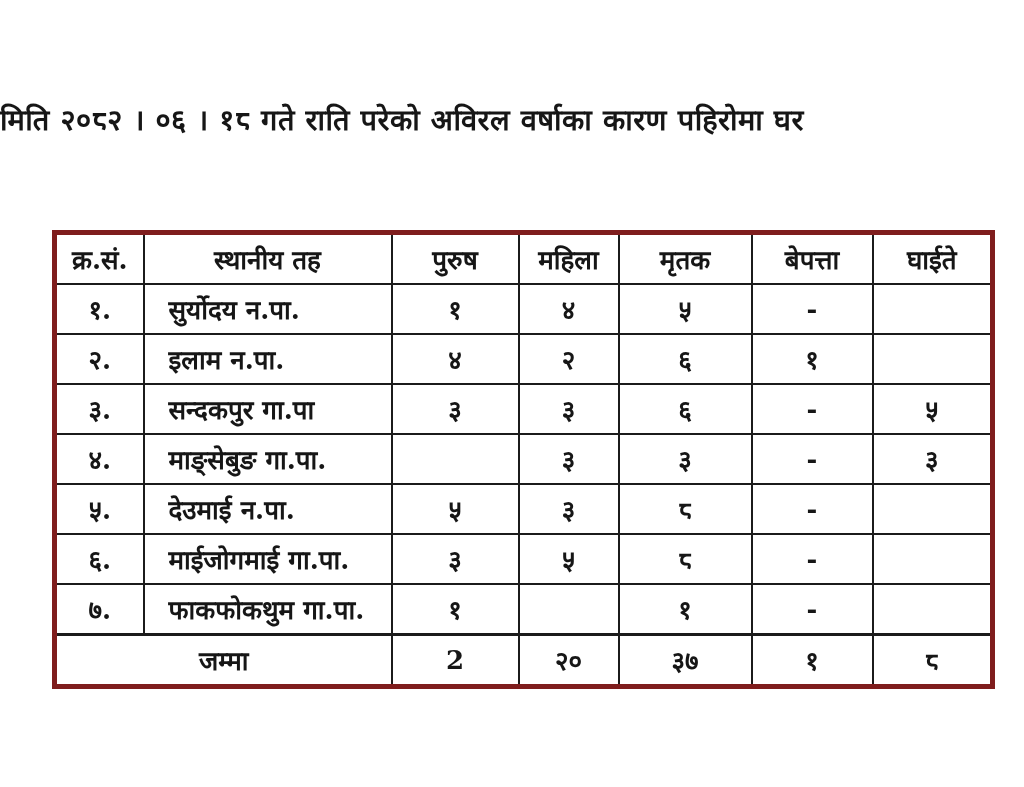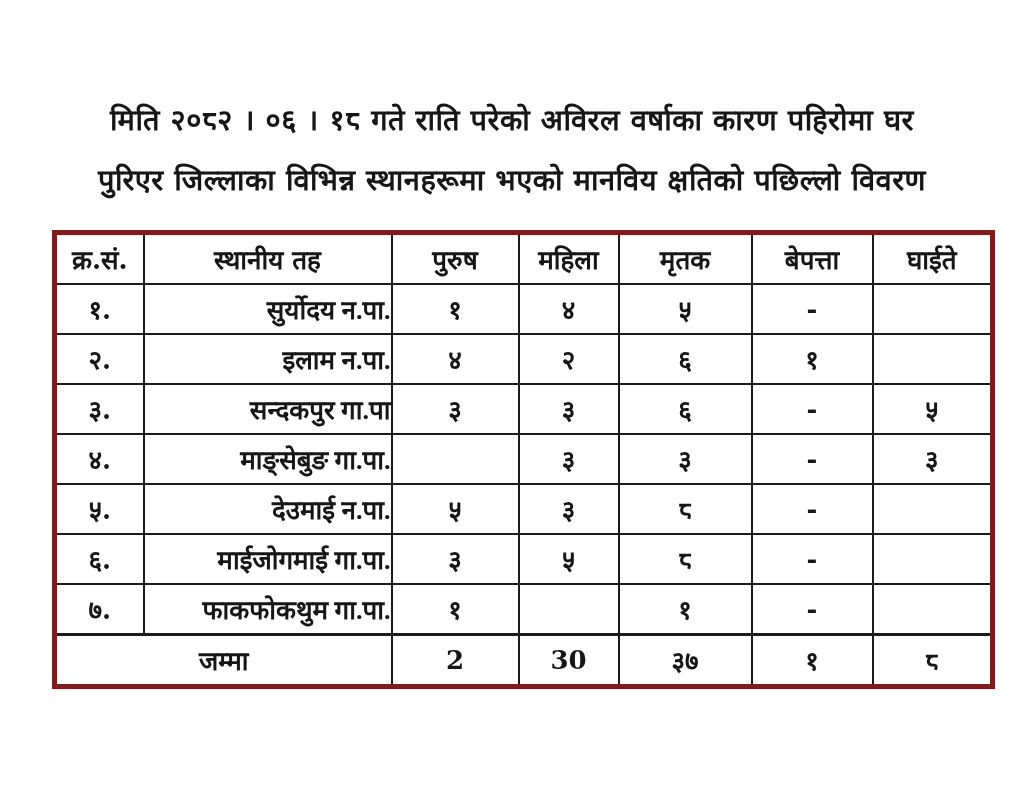--- a/index.html
+++ b/index.html
@@ -6,53 +6,51 @@
   body{
     width:1024px;height:787px;
     font-family:"DejaVu Serif","Liberation Serif",serif;
     color:#141414;
   }
   .page{
     position:relative;width:1024px;height:787px;background:#ffffff;overflow:hidden;
   }
   .doc-title{
     position:absolute;top:90px;left:0;width:1024px;
-    text-align:center;
     font-size:29px;font-weight:600;line-height:60px;
     color:#161616;letter-spacing:0.5px;
   }
   table.casualty{
     position:absolute;left:52px;top:230px;
     width:938px;height:450px;
     border-collapse:collapse;table-layout:fixed;
     font-size:26px;font-weight:600;color:#161616;
     border:5px solid #7f1d1d;
   }
   .casualty th,.casualty td{
     border:2px solid #1b1b1b;
     text-align:center;vertical-align:middle;
     padding:0;height:48px;
     font-weight:600;
     overflow:hidden;white-space:nowrap;
   }
   .casualty td.name-cell{
-    text-align:right;padding-left:24px;font-family:Liberation Serif, serif;
+    text-align:left;padding-left:24px;
   }
   .casualty tr.total-row td{
     border-top:3px solid #1b1b1b;
   }
 </style>
 </head>
 <body>
 
 <div class="page">
 
   <div class="doc-title">
     <div>मिति २०८२ । ०६ । १८ गते राति परेको अविरल वर्षाका कारण पहिरोमा घर</div>
-    <div>पुरिएर जिल्लाका विभिन्न स्थानहरूमा भएको मानविय क्षतिको पछिल्लो विवरण</div>
   </div>
 
   <table class="casualty">
     <colgroup>
       <col style="width:89px">
       <col style="width:248px">
       <col style="width:127px">
       <col style="width:100px">
       <col style="width:133px">
       <col style="width:121px">
@@ -129,21 +127,21 @@
         <td class="name-cell">फाकफोकथुम गा.पा.</td>
         <td>१</td>
         <td></td>
         <td>१</td>
         <td>-</td>
         <td></td>
       </tr>
       <tr class="total-row">
         <td colspan="2">जम्मा</td>
         <td>2</td>
-        <td>30</td>
+        <td>२०</td>
         <td>३७</td>
         <td>१</td>
         <td>८</td>
       </tr>
     </tbody>
   </table>
 
 </div>
 
 </body></html>

